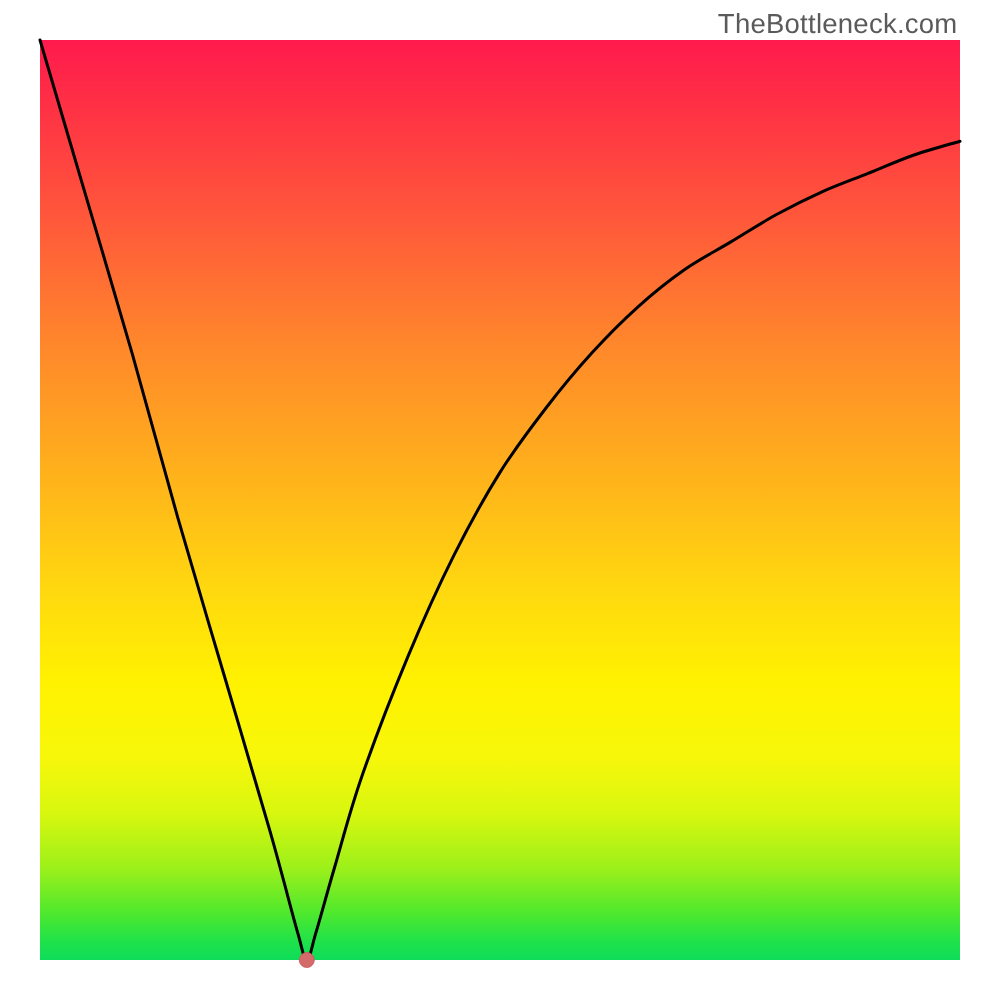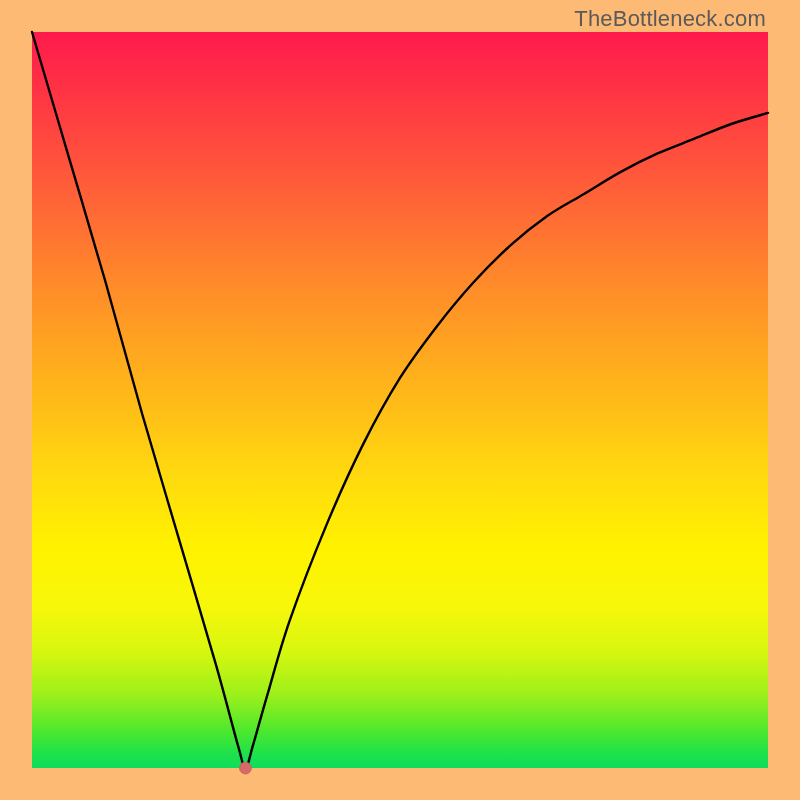--- a/index.html
+++ b/index.html
@@ -8,21 +8,21 @@
     width: 800px;
     height: 800px;
     overflow: hidden;
     background: #000;
     font-family: Arial, Helvetica, sans-serif;
   }
   .frame {
     position: relative;
     width: 800px;
     height: 800px;
-    background: #fdba74;
+    background: #ffffff;
   }
   .plot-area {
     position: absolute;
     left: 32px;
     top: 32px;
     width: 736px;
     height: 736px;
     
     background: linear-gradient(
       to bottom,

